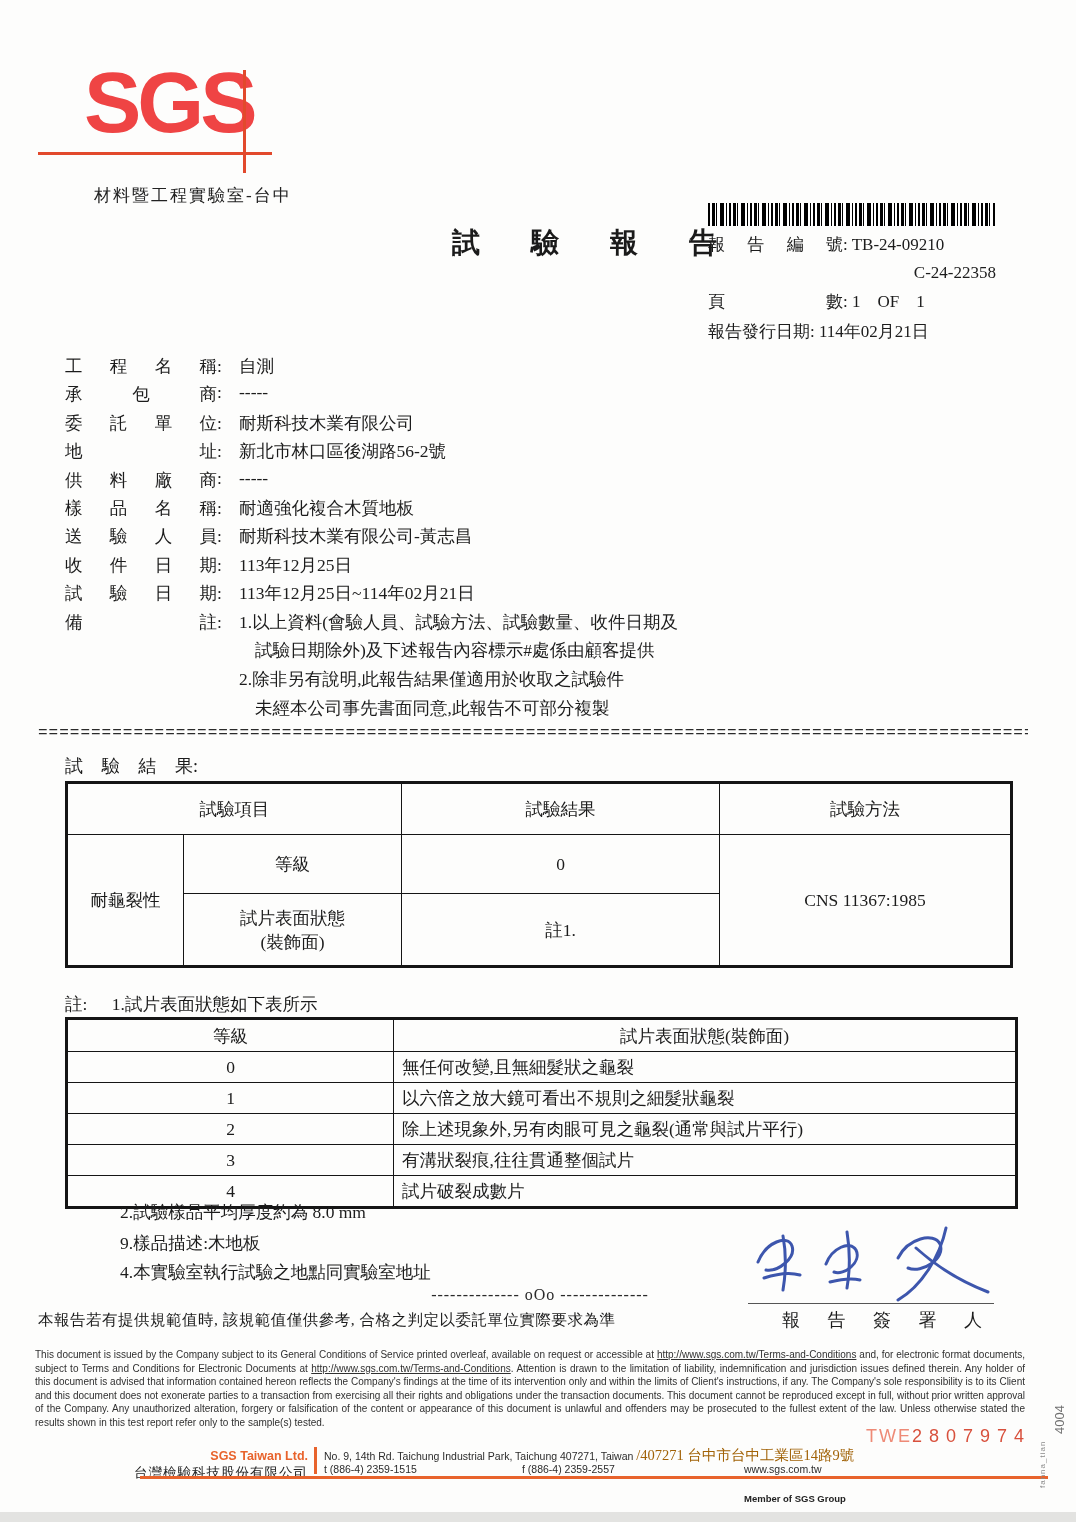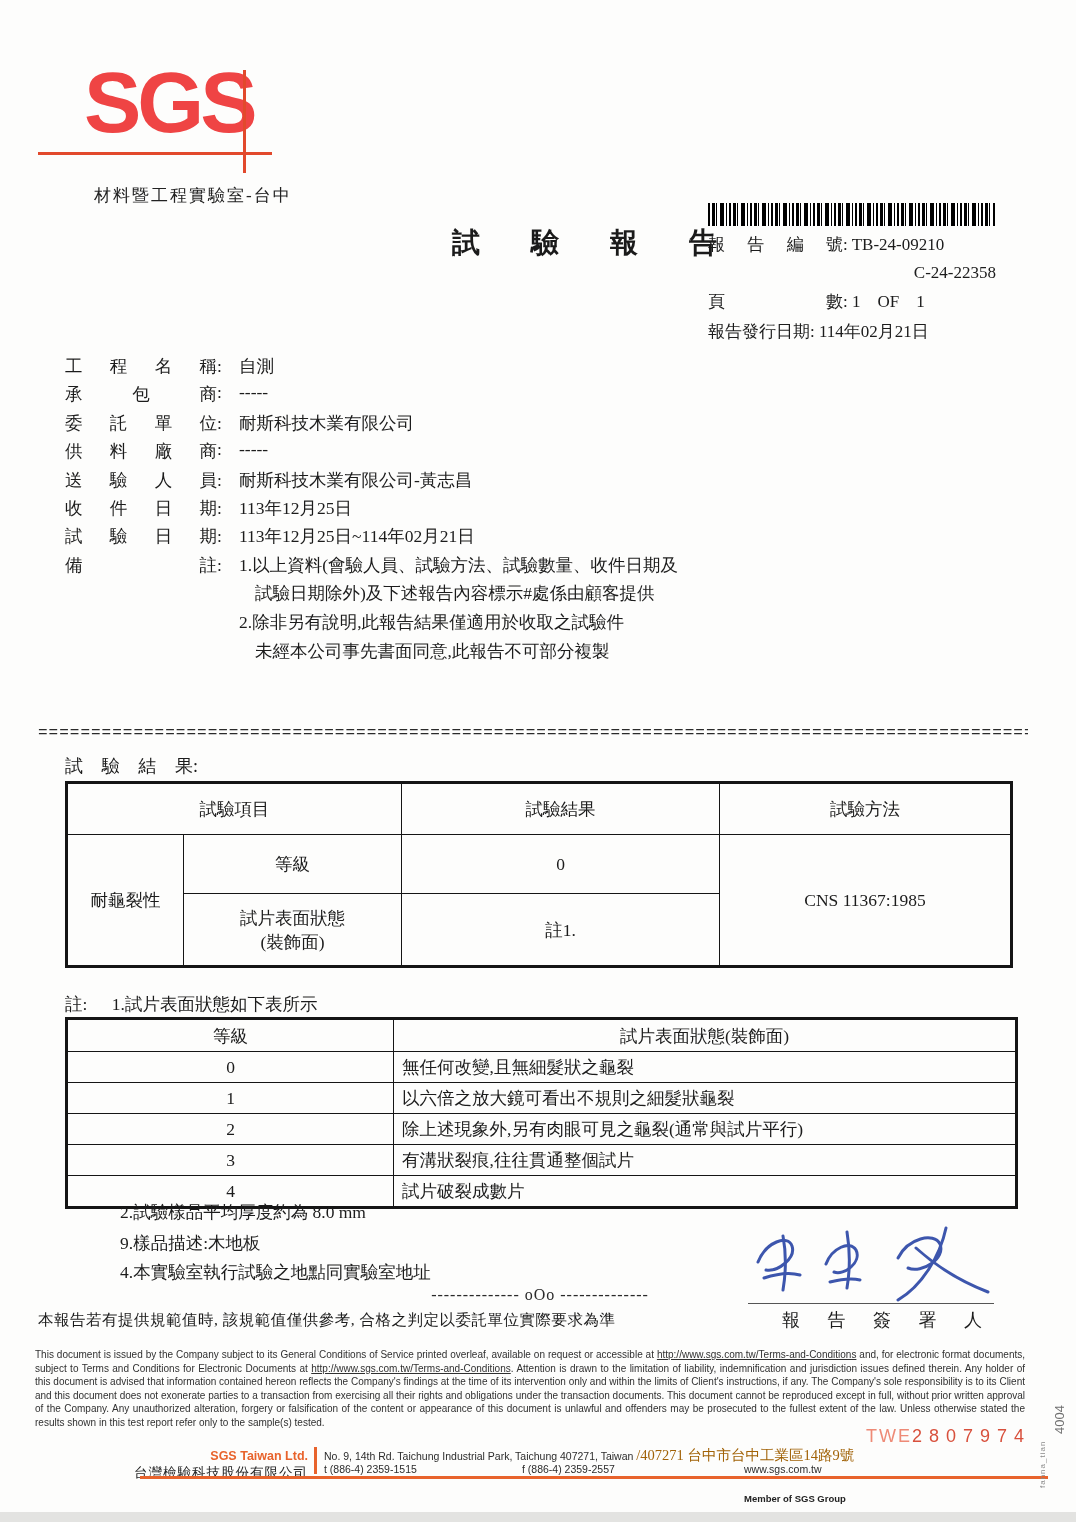--- a/index.html
+++ b/index.html
@@ -120,21 +120,27 @@
   <div class="info-row">
     <span class="ilabel">工程名稱</span><span class="icolon">:</span><span class="ival">自測</span>
   </div>
   <div class="info-row">
     <span class="ilabel">承包商</span><span class="icolon">:</span><span class="ival">-----</span>
   </div>
   <div class="info-row">
     <span class="ilabel">委託單位</span><span class="icolon">:</span><span class="ival">耐斯科技木業有限公司</span>
   </div>
   <div class="info-row">
+    <span class="ilabel">地址</span><span class="icolon">:</span><span class="ival">新北市林口區後湖路56-2號</span>
+  </div>
+  <div class="info-row">
     <span class="ilabel">供料廠商</span><span class="icolon">:</span><span class="ival">-----</span>
+  </div>
+  <div class="info-row">
+    <span class="ilabel">樣品名稱</span><span class="icolon">:</span><span class="ival">耐適強化複合木質地板</span>
   </div>
   <div class="info-row">
     <span class="ilabel">送驗人員</span><span class="icolon">:</span><span class="ival">耐斯科技木業有限公司-黃志昌</span>
   </div>
   <div class="info-row">
     <span class="ilabel">收件日期</span><span class="icolon">:</span><span class="ival">113年12月25日</span>
   </div>
   <div class="info-row">
     <span class="ilabel">試驗日期</span><span class="icolon">:</span><span class="ival">113年12月25日~114年02月21日</span>
   </div>

